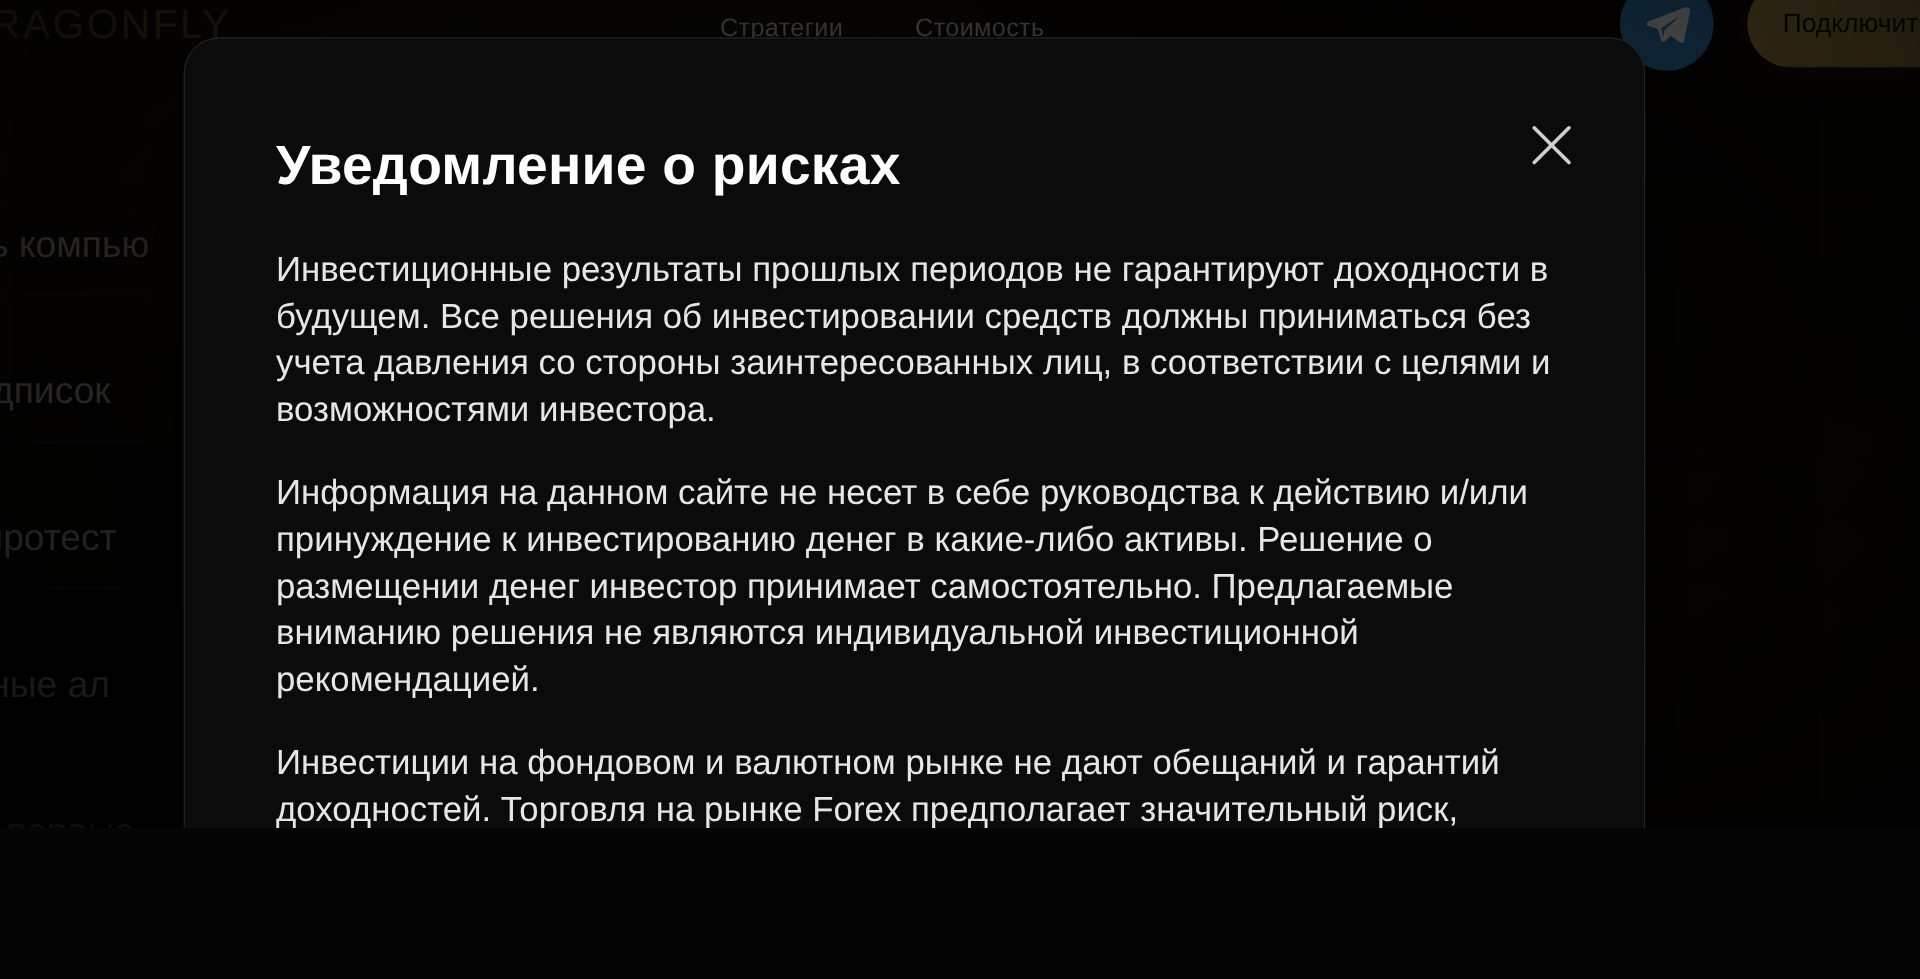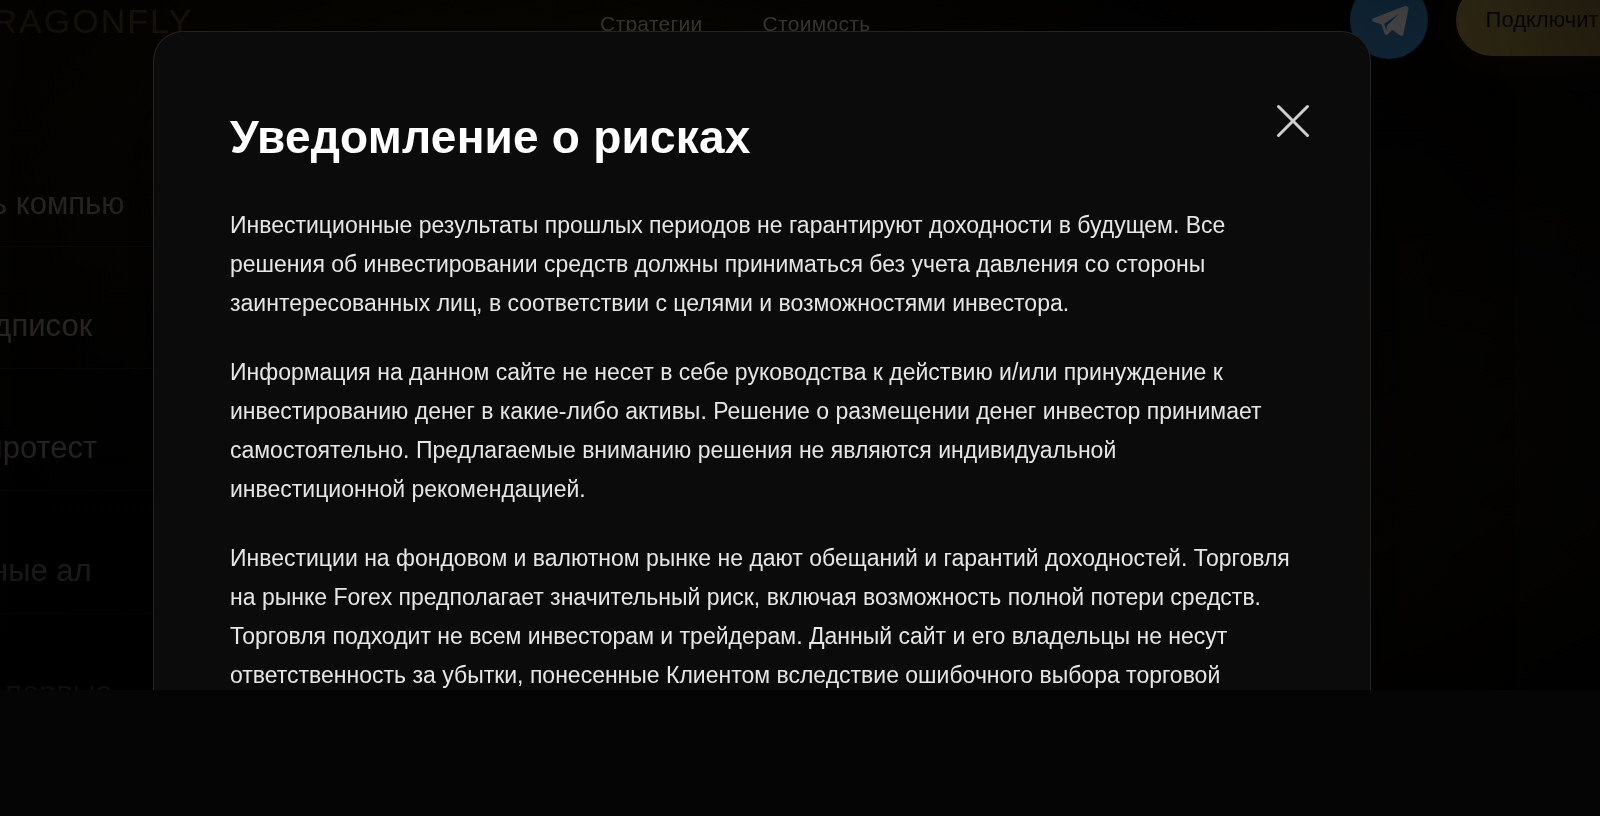--- a/index.html
+++ b/index.html
@@ -176,21 +176,21 @@
   .modal-title {
     color: #ffffff;
     font-size: 46px;
     font-weight: 700;
     letter-spacing: 0.2px;
     margin-bottom: 42px;
   }
 
   .modal-p {
     color: #e6e6e6;
-    font-size: 23px;
+    font-size: 29px;
     line-height: 39px;
     margin-bottom: 30px;
     max-width: 1082px;
   }
 </style>
 </head>
 <body>
 
 <div id="page">
 

